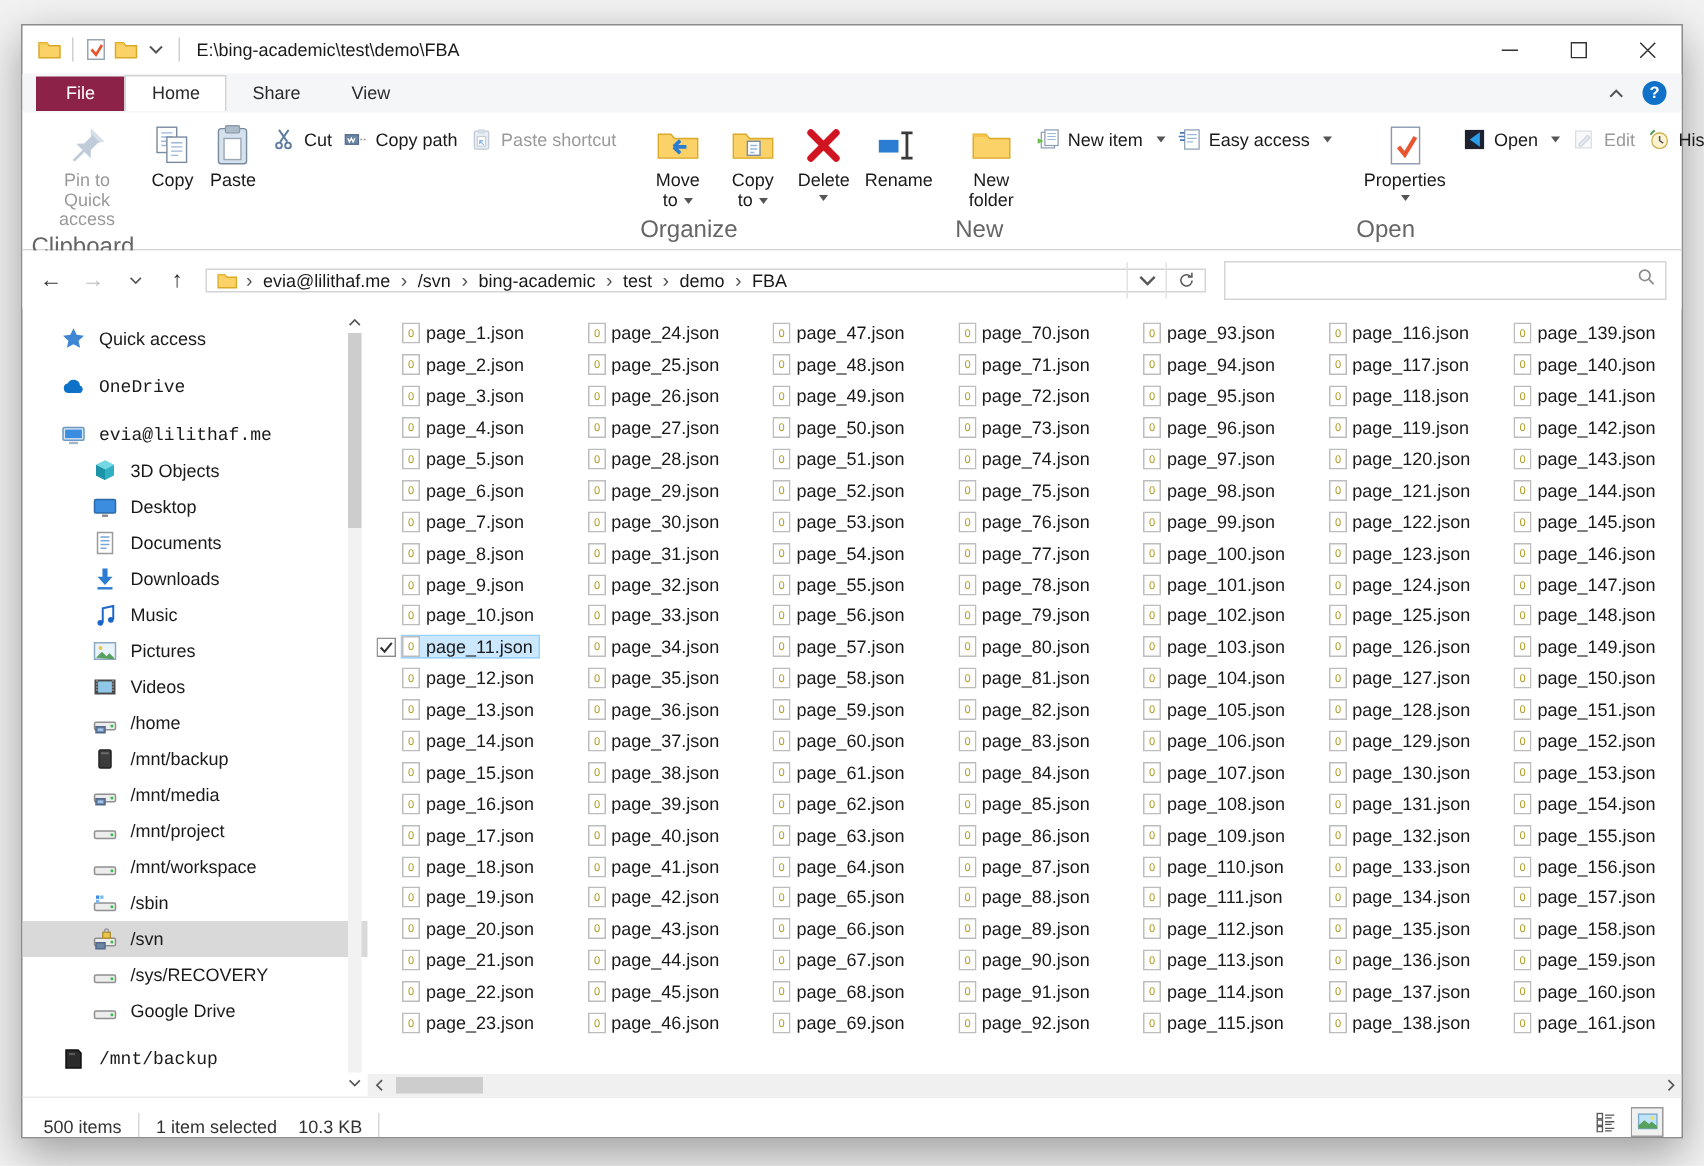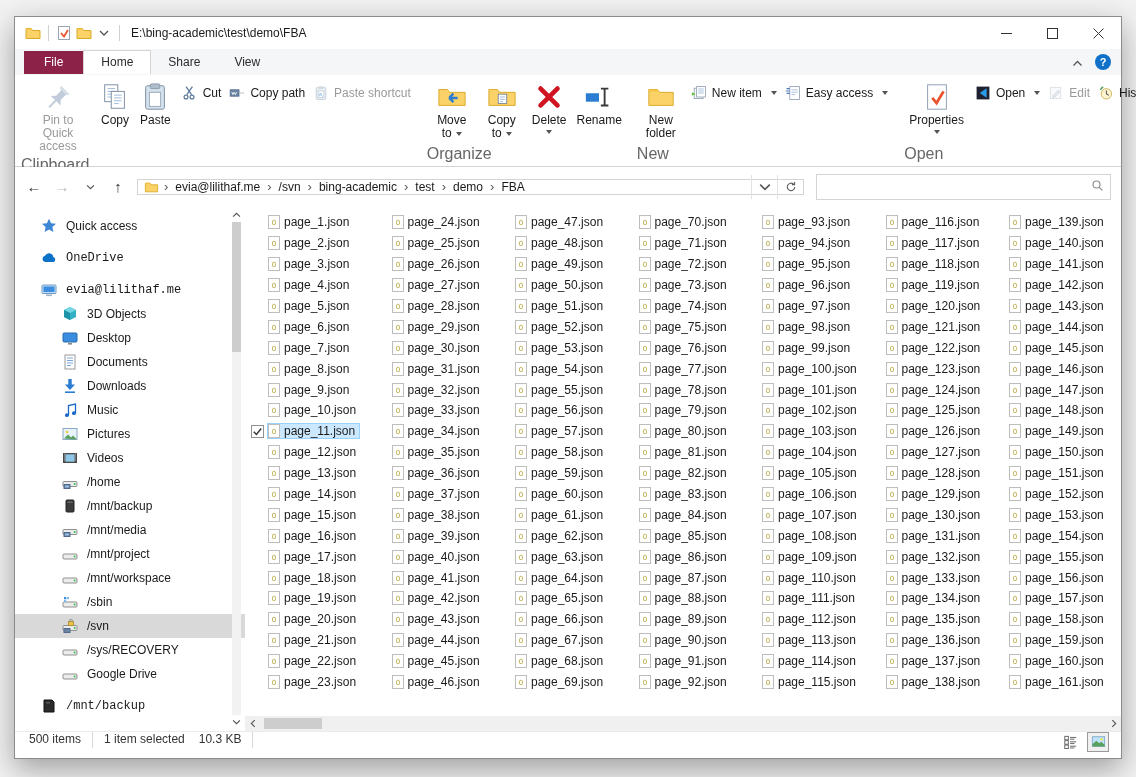--- a/index.html
+++ b/index.html
@@ -89,21 +89,21 @@
   .ficon svg { width:12px; height:14px; }
 
   
   .hscroll { height:15px; display:flex; align-items:center; background:#f0f0f0; flex:0 0 auto; }
   .hs-arrow { width:15px; height:15px; display:flex; align-items:center; justify-content:center; color:#5a5a5a; }
   .hs-arrow svg { width:6px; height:9px; }
   .hs-track { flex:1; height:15px; position:relative; }
   .hs-thumb { position:absolute; left:4px; top:2px; height:11px; width:58px; background:#cdcdcd; }
 
   
-  .statusbar { height:27px; border-top:1px solid #ebebeb; display:flex; align-items:flex-start; font-size:12px; color:#333; padding-left:14px; flex:0 0 auto; }
+  .statusbar { height:27px; border-top:1px solid #ebebeb; display:flex; align-items:flex-end; font-size:12px; color:#333; padding-left:14px; flex:0 0 auto; }
   .sb-sep { width:1px; height:16px; background:#d8d8d8; margin:0 11px; }
   .sb-gap { width:14px; }
   .sb-right { margin-left:auto; display:flex; align-items:center; gap:6px; padding-right:12px; }
   .sbview { width:22px; height:20px; display:flex; align-items:center; justify-content:center; }
   .sbview svg { width:15px; height:14px; }
   .sbview.sel { background:#f0f0f0; box-shadow:0 0 0 1px #9a9a9a inset; }
 </style>
 </head>
 <body>
 

